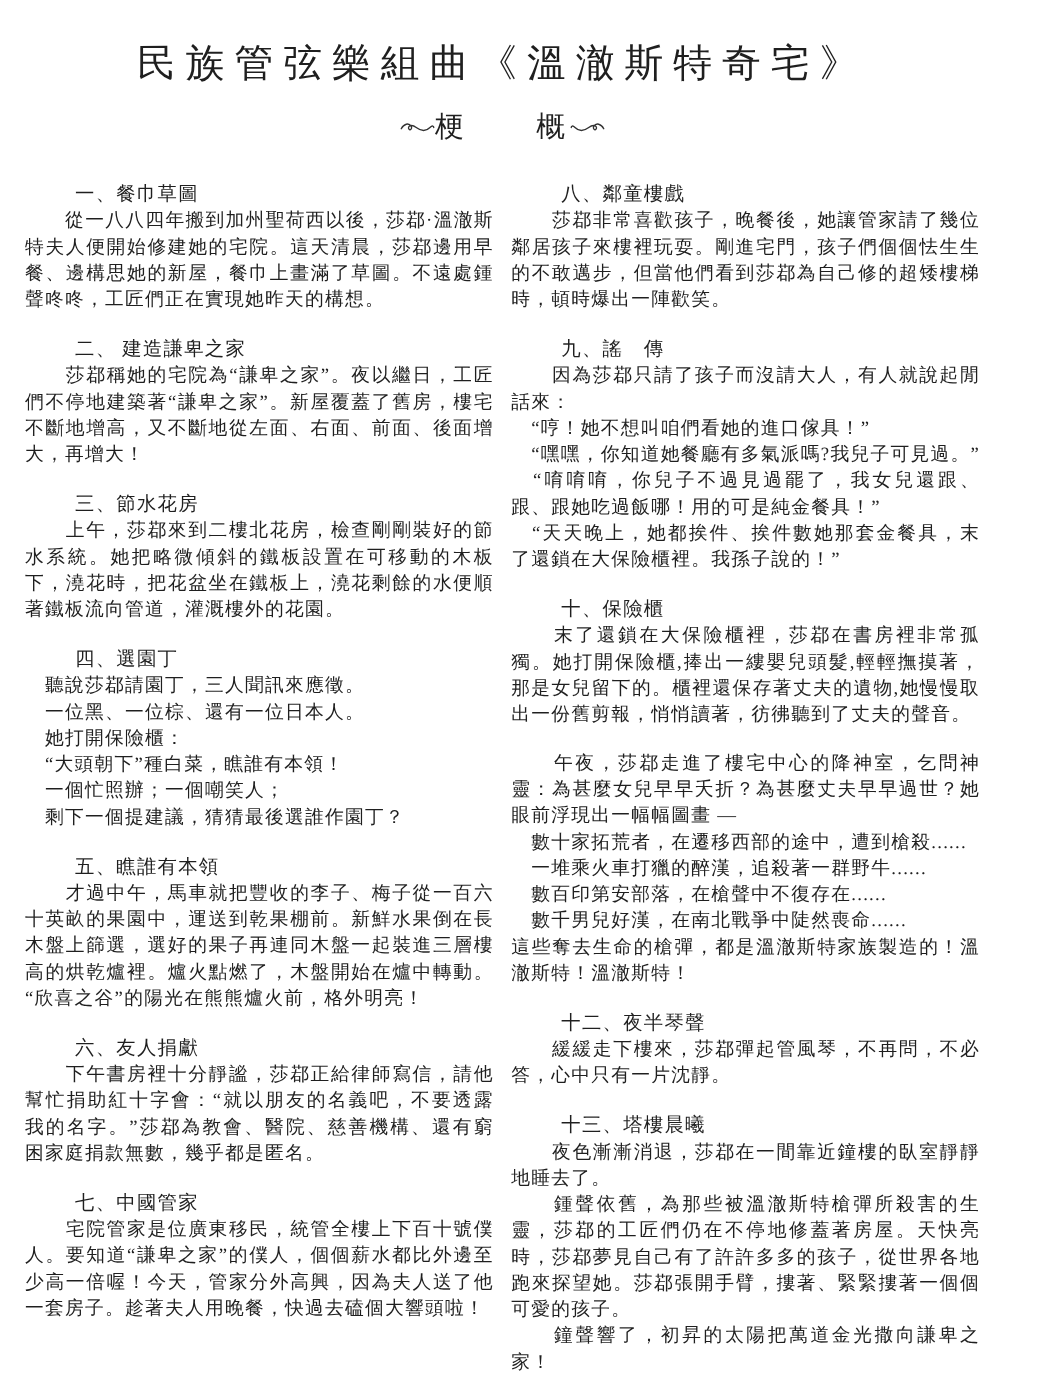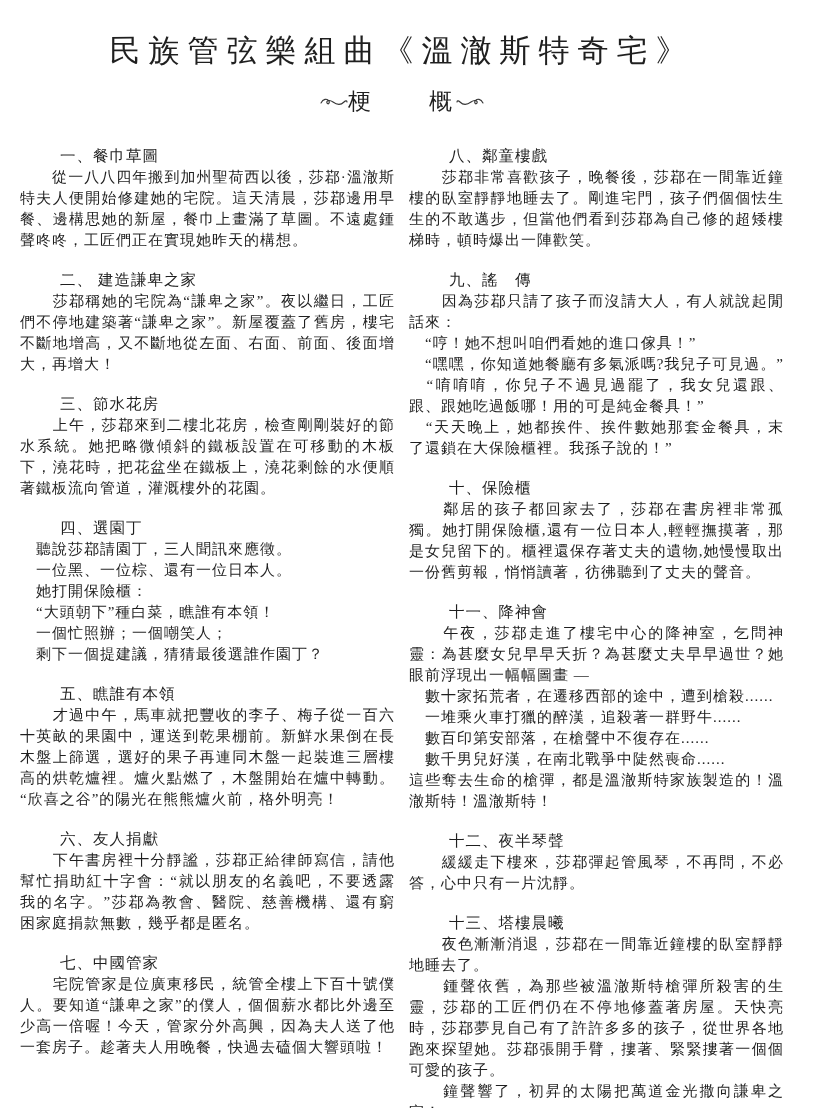--- a/index.html
+++ b/index.html
@@ -107,36 +107,35 @@
           <p class="sec-para">　　下午書房裡十分靜謐，莎鄀正給律師寫信，請他幫忙捐助紅十字會：“就以朋友的名義吧，不要透露我的名字。”莎鄀為教會、醫院、慈善機構、還有窮困家庭捐款無數，幾乎都是匿名。</p>
         </div>
         <div class="section">
           <div class="sec-heading">七、中國管家</div>
           <p class="sec-para">　　宅院管家是位廣東移民，統管全樓上下百十號僕人。要知道“謙卑之家”的僕人，個個薪水都比外邊至少高一倍喔！今天，管家分外高興，因為夫人送了他一套房子。趁著夫人用晚餐，快過去磕個大響頭啦！</p>
         </div>
       </div>
     <div class="col">
         <div class="section">
           <div class="sec-heading">八、鄰童樓戲</div>
-          <p class="sec-para">　　莎鄀非常喜歡孩子，晚餐後，莎鄀在一間靠近鐘樓的臥室靜靜地睡去了。剛進宅門，孩子們個個怯生生的不敢邁步，但當他們看到莎鄀為自己修的超矮樓梯時，頓時爆出一陣歡笑。</p>
+          <p class="sec-para">　　莎鄀非常喜歡孩子，晚餐後，她讓管家請了幾位鄰居孩子來樓裡玩耍。剛進宅門，孩子們個個怯生生的不敢邁步，但當他們看到莎鄀為自己修的超矮樓梯時，頓時爆出一陣歡笑。</p>
         </div>
         <div class="section">
           <div class="sec-heading">九、謠　傳</div>
           <p class="sec-para">　　因為莎鄀只請了孩子而沒請大人，有人就說起閒話來：</p>
           <p class="sec-para">　“哼！她不想叫咱們看她的進口傢具！”</p>
           <p class="sec-para">　“嘿嘿，你知道她餐廳有多氣派嗎?我兒子可見過。”</p>
           <p class="sec-para">　“唷唷唷，你兒子不過見過罷了，我女兒還跟、跟、跟她吃過飯哪！用的可是純金餐具！”</p>
           <p class="sec-para">　“天天晚上，她都挨件、挨件數她那套金餐具，末了還鎖在大保險櫃裡。我孫子說的！”</p>
         </div>
         <div class="section">
           <div class="sec-heading">十、保險櫃</div>
-          <p class="sec-para">　　鄰居的孩子都回家去了，莎鄀在書房裡非常孤獨。她打開保險櫃,還有一位日本人,輕輕撫摸著，那是女兒留下的。櫃裡還保存著丈夫的遺物,她慢慢取出一份舊剪報，悄悄讀著，彷彿聽到了丈夫的聲音。</p>
+          <p class="sec-para">　　末了還鎖在大保險櫃裡，莎鄀在書房裡非常孤獨。她打開保險櫃,捧出一縷嬰兒頭髮,輕輕撫摸著，那是女兒留下的。櫃裡還保存著丈夫的遺物,她慢慢取出一份舊剪報，悄悄讀著，彷彿聽到了丈夫的聲音。</p>
         </div>
         <div class="section">
-          <div class="sec-heading">十一、降神會</div>
           <p class="sec-para">　　午夜，莎鄀走進了樓宅中心的降神室，乞問神靈：為甚麼女兒早早夭折？為甚麼丈夫早早過世？她眼前浮現出一幅幅圖畫 —</p>
           <p class="sec-para">　數十家拓荒者，在遷移西部的途中，遭到槍殺......</p>
           <p class="sec-para">　一堆乘火車打獵的醉漢，追殺著一群野牛......</p>
           <p class="sec-para">　數百印第安部落，在槍聲中不復存在......</p>
           <p class="sec-para">　數千男兒好漢，在南北戰爭中陡然喪命......</p>
           <p class="sec-para">這些奪去生命的槍彈，都是溫澈斯特家族製造的！溫澈斯特！溫澈斯特！</p>
         </div>
         <div class="section">
           <div class="sec-heading">十二、夜半琴聲</div>
           <p class="sec-para">　　緩緩走下樓來，莎鄀彈起管風琴，不再問，不必答，心中只有一片沈靜。</p>

